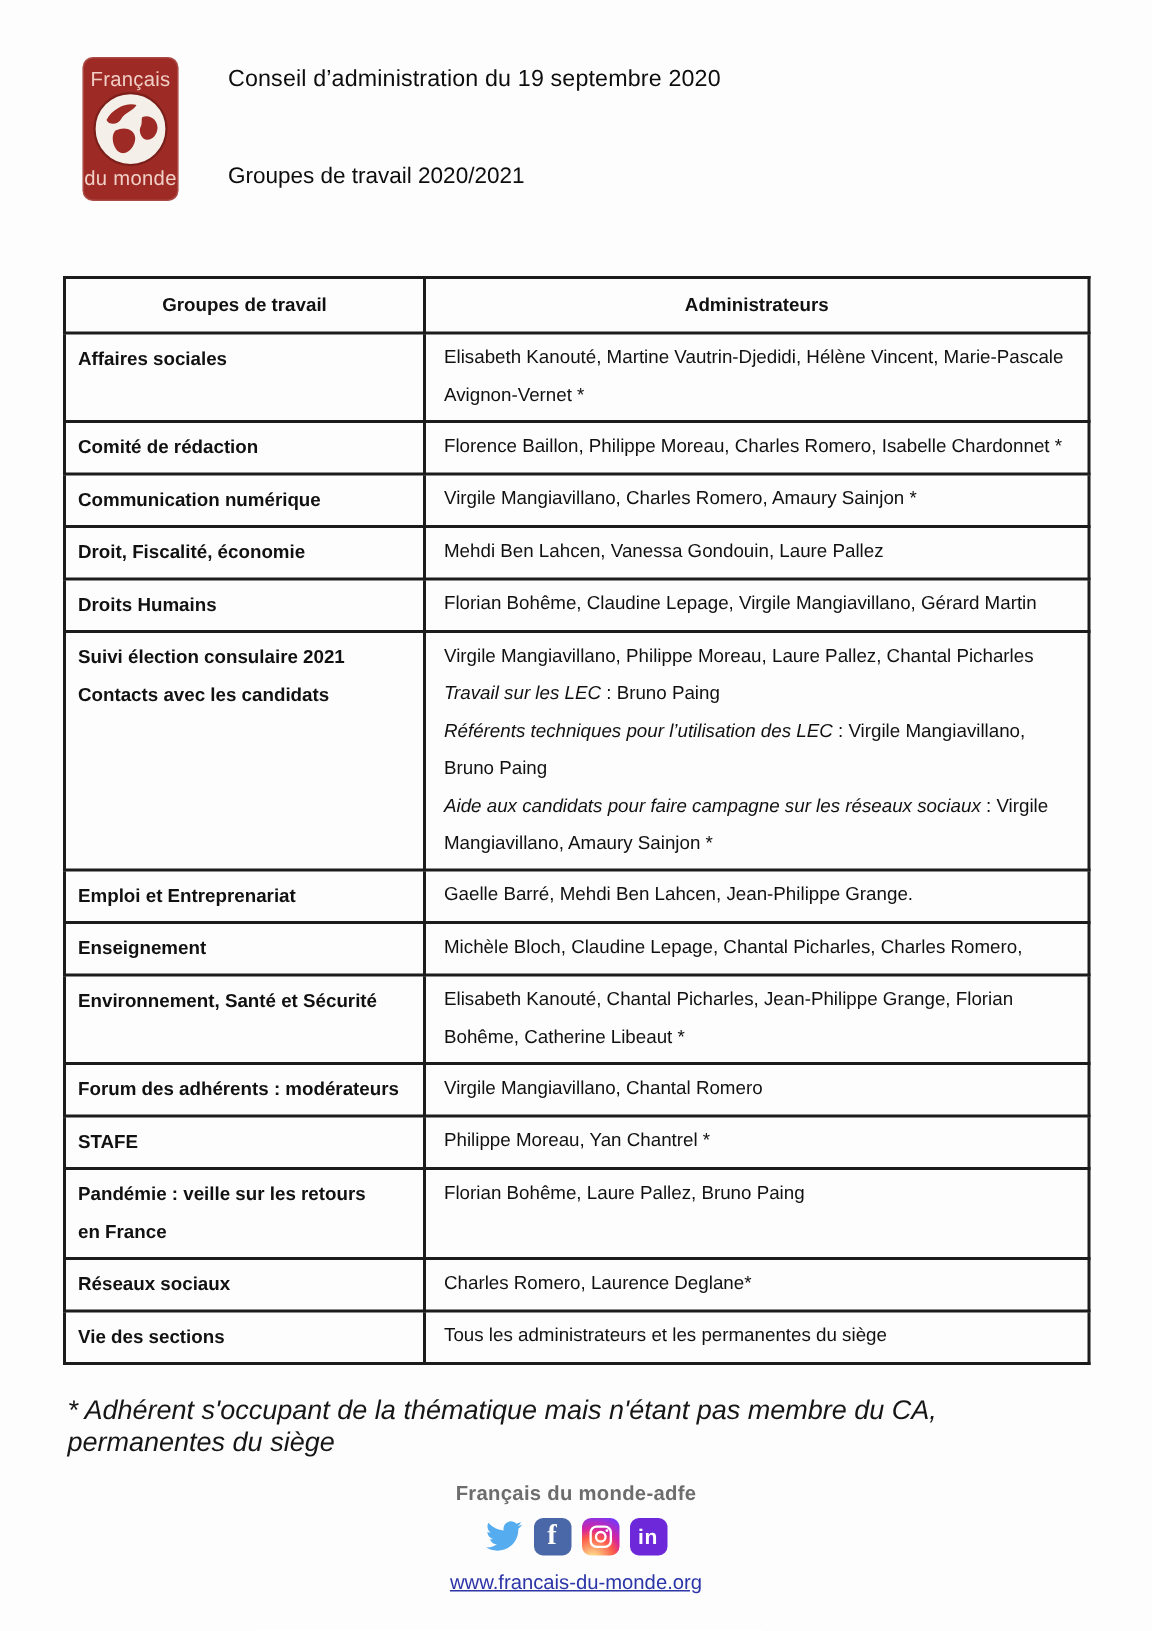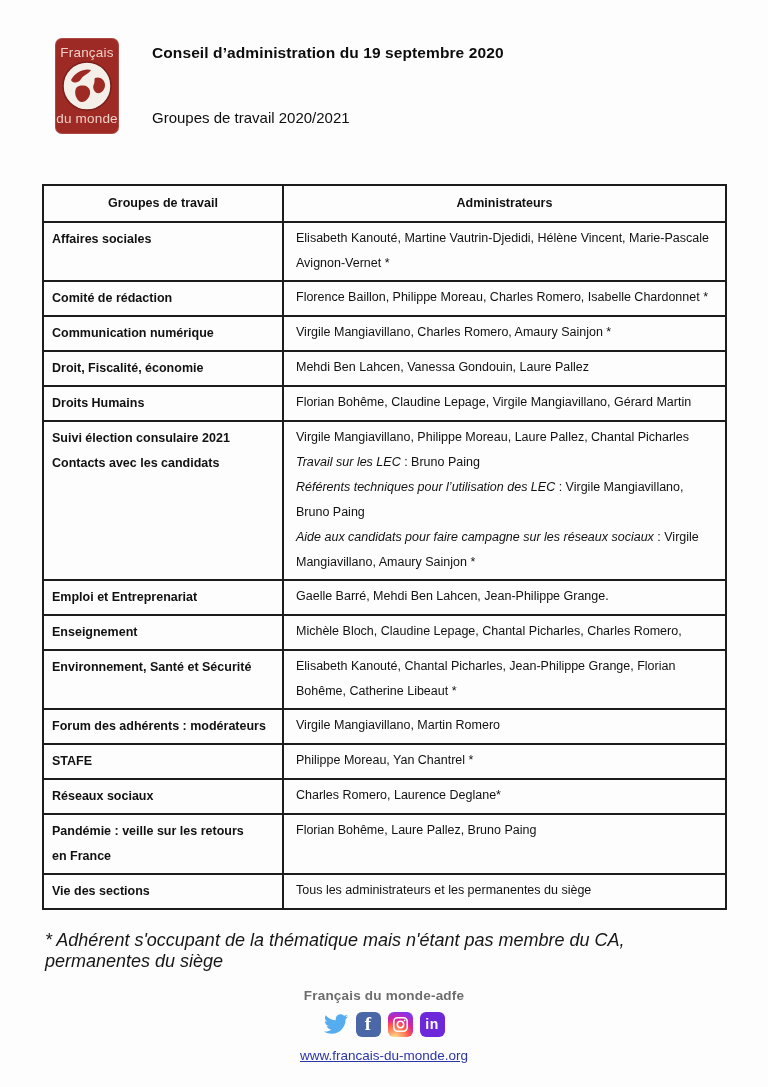--- a/index.html
+++ b/index.html
@@ -40,21 +40,21 @@
     color: #f0cfc6;
     font-size: 13.5px;
     letter-spacing: .2px;
     line-height: 1;
     white-space: nowrap;
   }
   .logo-globe { width: 52px; height: 52px; display: block; }
   .header-titles { margin-left: 33px; padding-top: 6px; }
   .doc-title {
     font-size: 15.5px;
-    font-weight: bold;
+    font-weight: normal;
     color: #0d0d0d;
     letter-spacing: .1px;
   }
   .doc-subtitle {
     font-size: 15px;
     font-weight: normal;
     color: #0d0d0d;
     margin-top: 47px;
   }
 
@@ -261,46 +261,46 @@
             </td>
             <td class="admins-cell">
               <div class="para">Elisabeth Kanouté, Chantal Picharles, Jean-Philippe Grange, Florian Bohême, Catherine Libeaut *</div>
             </td>
           </tr>
           <tr>
             <td class="group-cell">
               <div class="gline">Forum des adhérents : modérateurs</div>
             </td>
             <td class="admins-cell">
-              <div class="para">Virgile Mangiavillano, Martin Romero</div>
+              <div class="para">Virgile Mangiavillano, Chantal Romero</div>
             </td>
           </tr>
           <tr>
             <td class="group-cell">
               <div class="gline">STAFE</div>
             </td>
             <td class="admins-cell">
               <div class="para">Philippe Moreau, Yan Chantrel *</div>
-            </td>
-          </tr>
-          <tr>
-            <td class="group-cell">
-              <div class="gline">Réseaux sociaux</div>
-            </td>
-            <td class="admins-cell">
-              <div class="para">Charles Romero, Laurence Deglane*</div>
             </td>
           </tr>
           <tr>
             <td class="group-cell">
               <div class="gline">Pandémie : veille sur les retours</div>
               <div class="gline">en France</div>
             </td>
             <td class="admins-cell">
               <div class="para">Florian Bohême, Laure Pallez, Bruno Paing</div>
+            </td>
+          </tr>
+          <tr>
+            <td class="group-cell">
+              <div class="gline">Réseaux sociaux</div>
+            </td>
+            <td class="admins-cell">
+              <div class="para">Charles Romero, Laurence Deglane*</div>
             </td>
           </tr>
           <tr>
             <td class="group-cell">
               <div class="gline">Vie des sections</div>
             </td>
             <td class="admins-cell">
               <div class="para">Tous les administrateurs et les permanentes du siège</div>
             </td>
           </tr>

